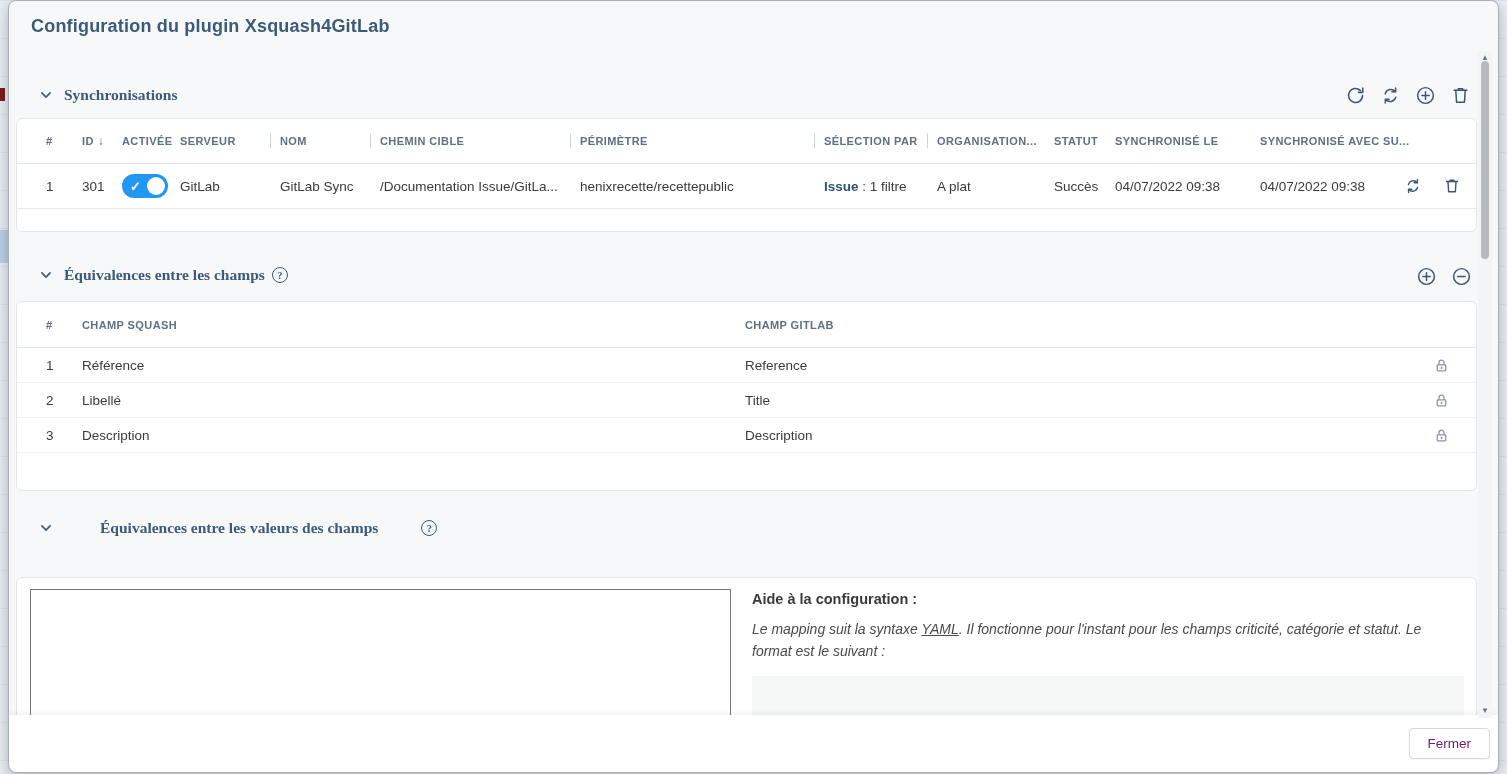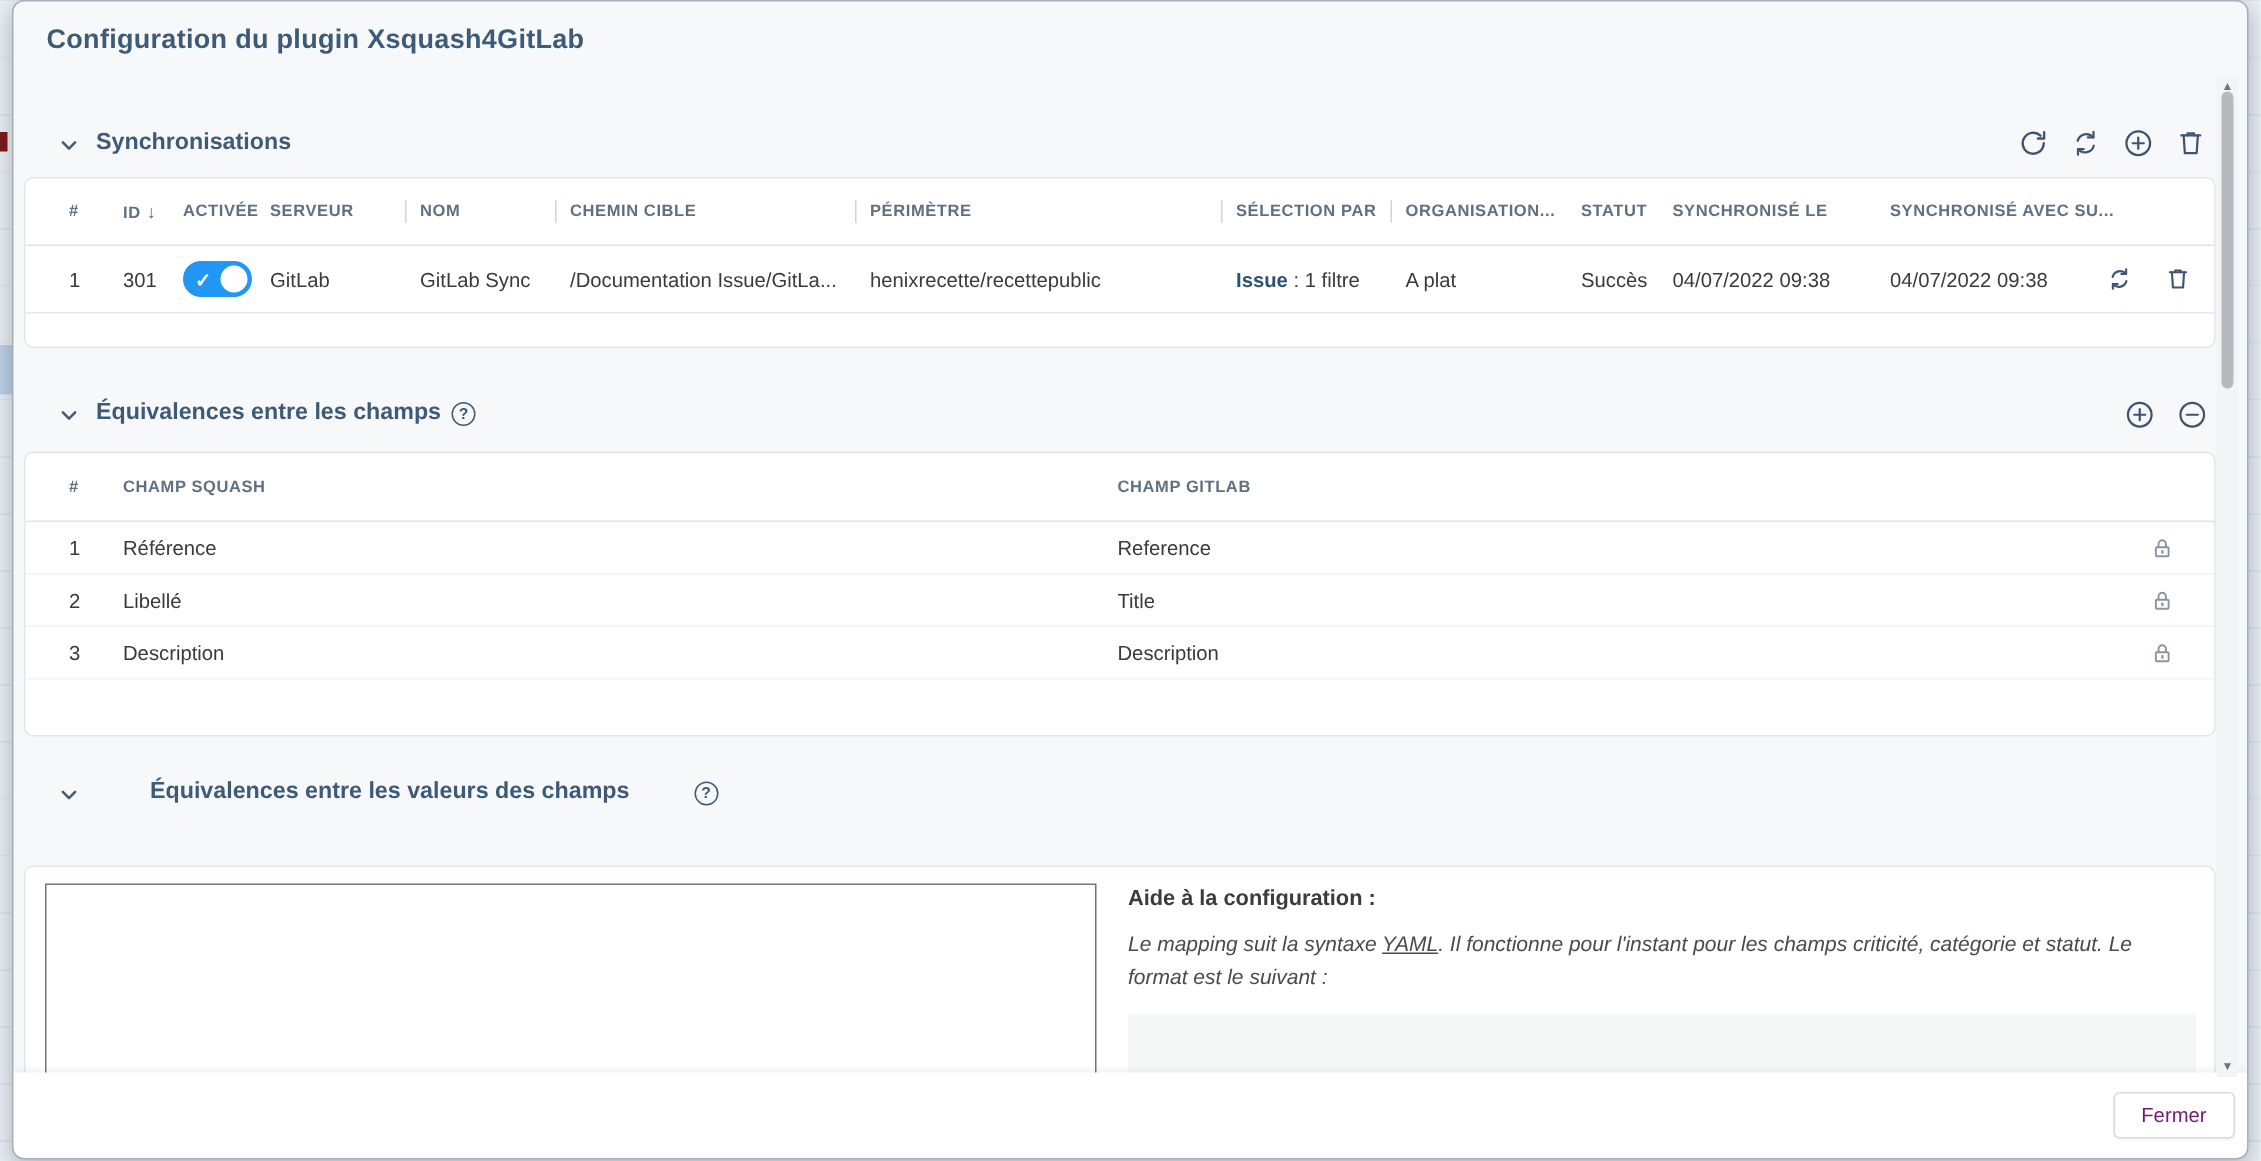--- a/index.html
+++ b/index.html
@@ -10,22 +10,22 @@
   .bg-mark-red { position:absolute; left:0; top:88px; width:5px; height:13px; background:#7c1d1d; }
   .bg-band-blue { position:absolute; left:0; top:230px; width:8px; height:33px; background:#bcd2ea; }
 
   .modal { position:absolute; left:8px; top:0; width:1491px; height:773px;
     background:#f7f8fa; border:1px solid #a7b0b9; border-radius:8px;
     box-shadow:0 4px 16px rgba(0,0,0,.28); overflow:hidden; }
 
   .dialog-title { position:absolute; left:22px; top:15px; font-size:18px; font-weight:700;
     color:#3d5a77; letter-spacing:.2px; }
 
-  .section-hdr { position:absolute; display:flex; align-items:flex-end; gap:11px;
-    color:#3d5a77; font-weight:700; font-size:15.5px; }
+  .section-hdr { position:absolute; display:flex; align-items:center; gap:11px;
+    color:#3d5a77; font-weight:700; font-size:15.5px;font-family:Liberation Serif, serif; }
   .chev { color:#4a5d70; display:inline-flex; }
   .qmark { display:inline-flex; align-items:center; justify-content:center;
     width:16px; height:16px; border:1.4px solid #3d5a77; border-radius:50%;
     font-size:10.5px; font-weight:700; color:#3d5a77; margin-left:-4px; }
 
   .toolbar { position:absolute; display:flex; gap:13px; align-items:center; color:#3e5470; }
   .tbtn { width:22px; height:22px; display:inline-flex; align-items:center; justify-content:center;
     cursor:pointer; color:#3e5470; }
   .tbtn svg { width:21px; height:21px; }
 

